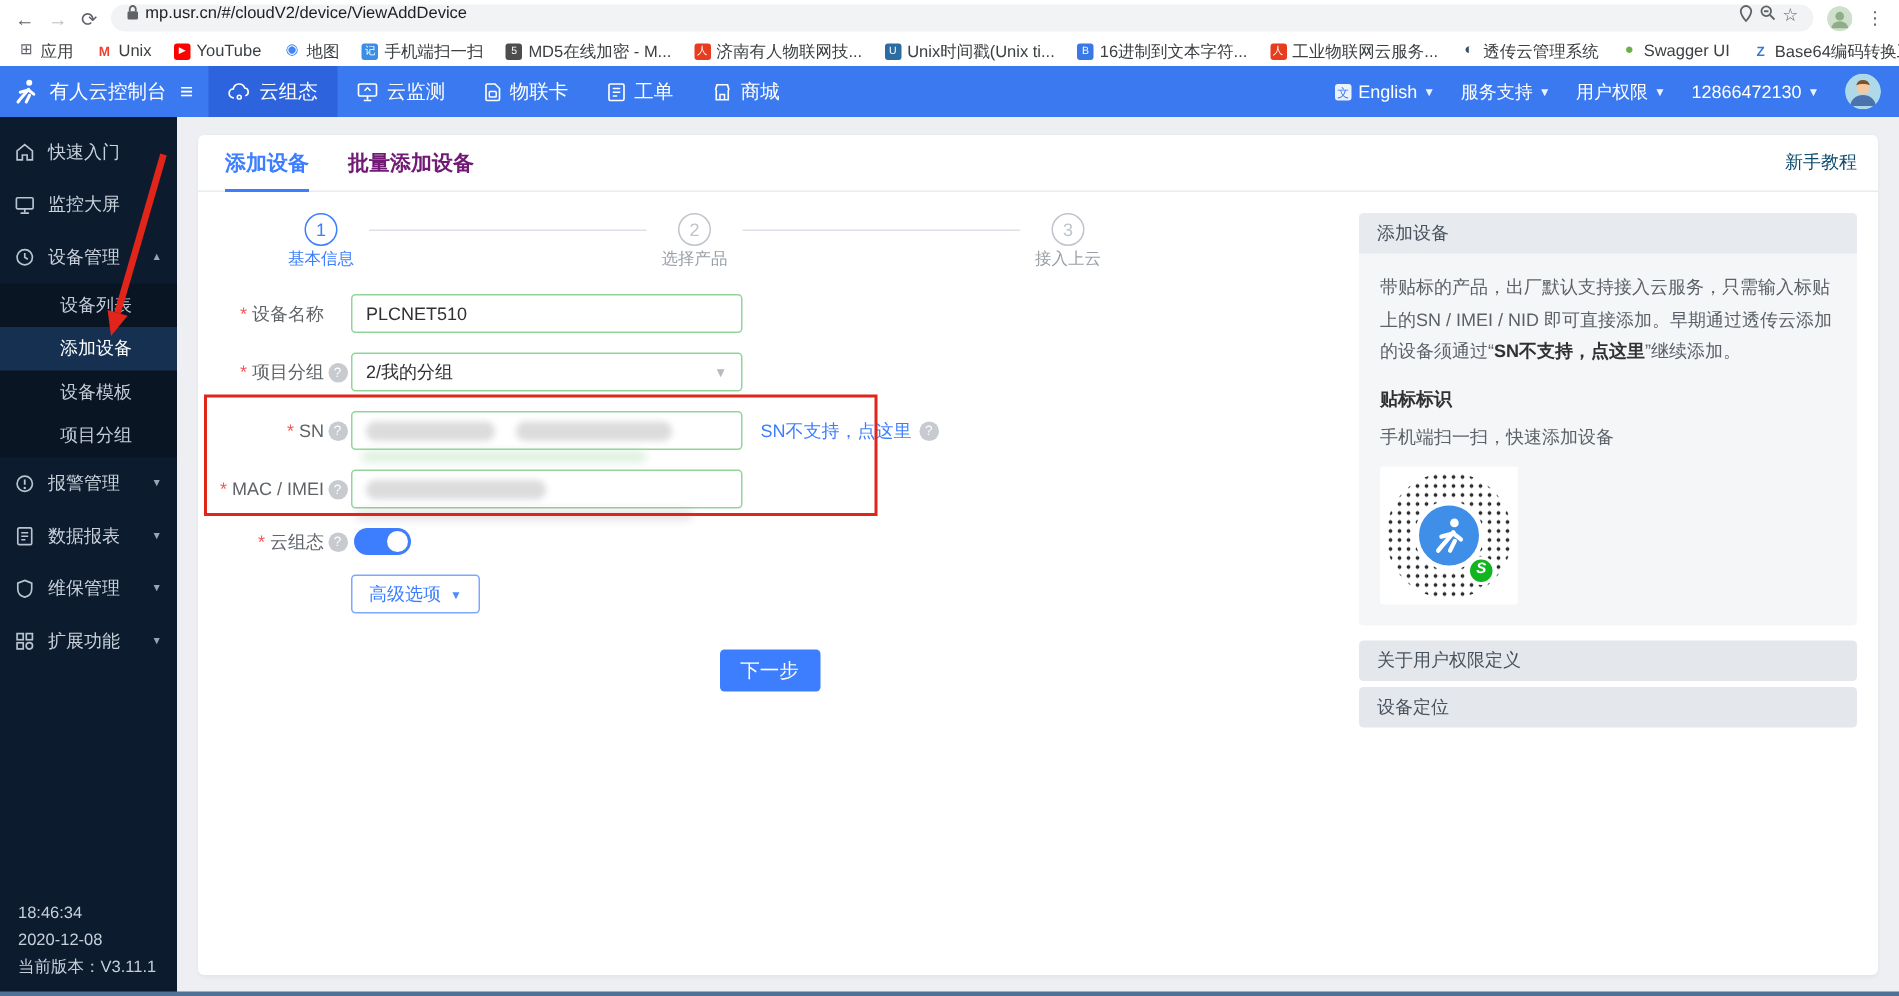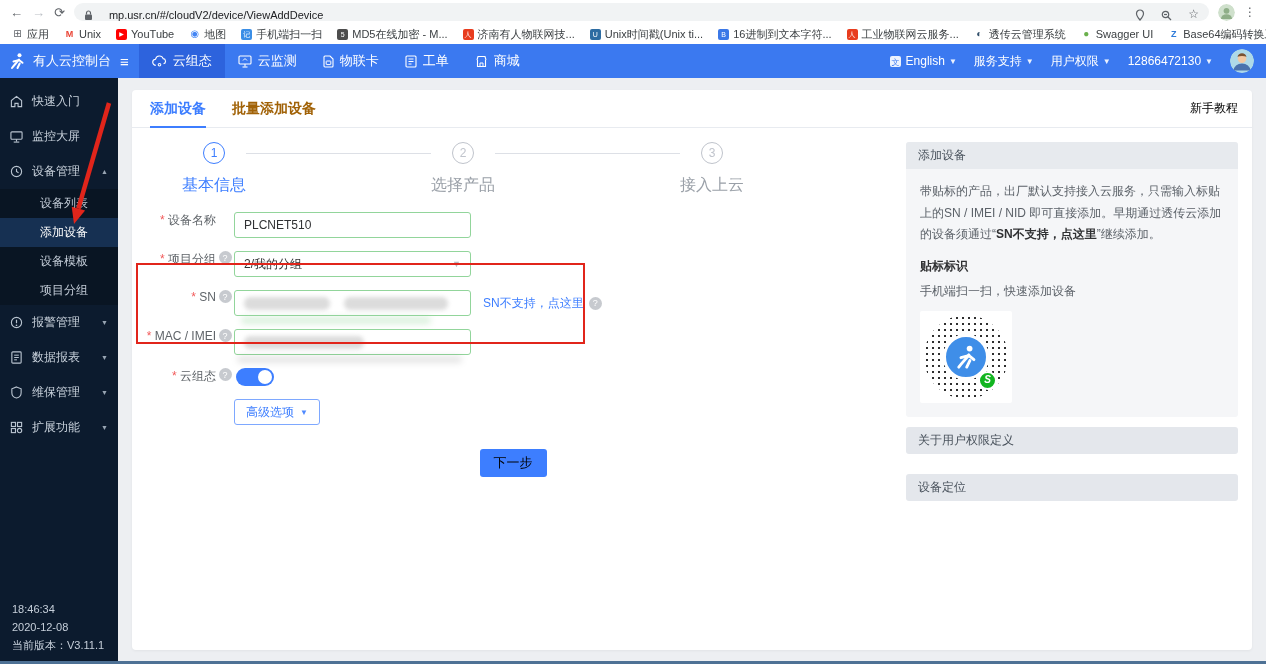--- a/index.html
+++ b/index.html
@@ -3,21 +3,21 @@
 <meta charset="utf-8">
 <style>
   *{box-sizing:border-box;margin:0;padding:0}
   html,body{width:1266px;height:664px;overflow:hidden}
   body{font-family:"Liberation Sans","DejaVu Sans",sans-serif;font-size:12px;background:#fff;position:relative;color:#303133}
 
   
   .chrome{height:24px;display:flex;align-items:center;gap:9px;padding:0 10px;background:#fff}
   .nav-btn{color:#5f6368;font-size:13px;line-height:1;cursor:default}
   .nav-btn.fwd{color:#bdc1c6}
-  .omnibox{flex:1;height:18px;background:#f1f3f4;border-radius:10px;display:flex;align-items:flex-end;gap:16px;padding:0 10px;font-size:11px;color:#202124}
+  .omnibox{flex:1;height:18px;background:#f1f3f4;border-radius:10px;display:flex;align-items:flex-start;gap:4px;padding:0 10px;font-size:11px;color:#202124}
   .omnibox .url{flex:1;white-space:nowrap;overflow:hidden}
   .omni-ico{display:flex;align-items:center;color:#5f6368}
   .star{font-size:12px;color:#5f6368}
   .chrome-avatar{width:17px;height:17px;border-radius:50%;overflow:hidden;flex:none}
   .dots{color:#5f6368;font-size:12px}
 
   .bookmarks{height:20px;display:flex;align-items:center;gap:15px;padding:0 12px;background:#fff;font-size:11px;color:#3c4043;white-space:nowrap;overflow:hidden}
   .bm{display:flex;align-items:center;gap:4px;flex:none}
   .fav{width:11px;height:11px;border-radius:2px;display:inline-flex;align-items:center;justify-content:center;font-size:7px;line-height:1;flex:none}
 
@@ -42,67 +42,67 @@
   .s-item .lbl{flex:1}
   .s-caret{font-size:7px;color:#98a5b3}
   .submenu{background:rgba(0,0,0,.22)}
   .s-sub{height:29px;display:flex;align-items:center;padding-left:40px;color:#c2cbd6}
   .s-sub.active{background:#163052;color:#fff}
   .sidebar-footer{margin-top:auto;padding:8px 12px 10px;font-size:11px;color:#c6cfda;line-height:1.65}
 
   .main{flex:1;background:#edeff2;padding:12px 14px 14px}
   .card{background:#fff;border-radius:4px;height:100%;display:flex;flex-direction:column;box-shadow:0 1px 3px rgba(0,0,0,.05)}
   .tabs-row{display:flex;align-items:center;height:38px;border-bottom:1px solid #e8ebf0;padding:0 14px 0 18px;flex:none}
-  .tab{font-size:14px;font-weight:bold;color:#a16207;margin-right:26px;height:100%;display:flex;align-items:center;position:relative}
+  .tab{font-size:14px;font-weight:bold;color:#701a75;margin-right:26px;height:100%;display:flex;align-items:center;position:relative}
   .tab.active{color:#3d7eff}
   .tab.active::after{content:"";position:absolute;left:0;right:0;bottom:-1px;height:2px;background:#3d7eff}
-  .tutorial{margin-left:auto;color:#000000;font-size:12px}
+  .tutorial{margin-left:auto;color:#0c4a6e;font-size:12px}
 
   .content{flex:1;display:flex;align-items:flex-start;min-height:0}
   .form-col{flex:1;padding-top:14px;min-width:0}
 
   .stepper{display:flex;align-items:flex-start;margin:0 150px 0 50px}
   .step{display:flex;flex-direction:column;align-items:center;width:64px;flex:none}
   .step .circle{width:22px;height:22px;border-radius:50%;border:1px solid #c0c4cc;color:#c0c4cc;display:flex;align-items:center;justify-content:center;font-size:12px;background:#fff}
-  .step .slabel{margin-top:11px;font-size:16px;color:#9aa0a8}
+  .step .slabel{margin-top:1px;font-size:11px;color:#9aa0a8}
   .step.active .circle{border-color:#3d7eff;color:#3d7eff}
   .step.active .slabel{color:#3d7eff}
   .connector{flex:1;height:1px;background:#dde0e6;margin-top:11px}
 
   .form{margin-top:16px}
-  .frow{display:flex;margin-bottom:13px}
+  .frow{display:flex;align-items:center;margin-bottom:13px}
   .flabel{width:84px;text-align:right;font-size:12px;color:#5f6469;flex:none}
   .flabel.required::before{content:"* ";color:#f25a5a}
   .icon-slot{width:18px;display:flex;justify-content:center;flex:none}
   .qicon{width:13px;height:13px;border-radius:50%;background:#c7cacf;color:#fff;font-size:9px;display:flex;align-items:center;justify-content:center}
-  .finput{width:237px;height:26px;border:1px solid #92d59b;border-radius:3px;background:#fff;display:flex;align-items:center;padding:0 9px;font-size:12px;color:#303133;position:relative}
+  .finput{width:261px;height:26px;border:1px solid #92d59b;border-radius:3px;background:#fff;display:flex;align-items:center;padding:0 9px;font-size:12px;color:#303133;position:relative}
   .finput .chev{margin-left:auto;color:#b6bac1;font-size:9px}
   .redact{height:13px;border-radius:6px;background:#dcdcdc;filter:blur(2px)}
   .smudge{position:absolute;height:7px;border-radius:4px;filter:blur(3px)}
   .sn-hint{margin-left:12px;display:flex;align-items:center;gap:5px;color:#3d7eff;font-size:12px;white-space:nowrap}
   .toggle{width:38px;height:18px;border-radius:9px;background:#3d7eff;position:relative;flex:none;margin-left:2px}
   .toggle::after{content:"";position:absolute;width:14px;height:14px;border-radius:50%;background:#fff;top:2px;right:2px}
   .adv-btn{margin-left:102px;height:26px;padding:0 11px;border:1px solid #7ea8ff;color:#3d7eff;background:#fff;border-radius:3px;font-size:12px;display:inline-flex;align-items:center;gap:6px}
   .next-row{display:flex;justify-content:center;margin-top:24px}
-  .next-btn{min-width:62px;height:28px;padding:0 14px;background:#3d7eff;border:none;border-radius:3px;color:#000000;font-size:13px}
+  .next-btn{min-width:62px;height:28px;padding:0 14px;background:#3d7eff;border:none;border-radius:3px;color:#ffffff;font-size:13px}
 
   
   .help-col{width:332px;flex:none;margin:14px 14px 0 12px}
   .help-section{background:#f5f6f8;border-radius:3px;overflow:hidden;margin-bottom:10px}
   .help-header{height:27px;background:#e7eaee;display:flex;align-items:center;padding:0 12px;font-size:12px;color:#49525c}
   .help-body{padding:12px 14px 14px;font-size:12px;color:#5b6168;line-height:1.8}
   .help-body .b{font-weight:bold;color:#303133}
   .label-mark{font-weight:bold;color:#303133;margin:10px 0 4px}
   .usr-logo{margin:2px 0 4px}
   .scan-tip{margin:4px 0 8px}
   .qr{width:92px;height:92px;background:#fff;border-radius:2px;position:relative;display:flex;align-items:center;justify-content:center}
   .qr-dots{width:84px;height:84px;border-radius:50%;background-image:radial-gradient(#2e2e2e 1.1px,transparent 1.5px);background-size:6px 6px}
   .qr-center{position:absolute;width:46px;height:46px;border-radius:50%;background:#3f8ee8;border:3px solid #fff;display:flex;align-items:center;justify-content:center}
   .qr-badge{position:absolute;right:15px;bottom:13px;width:19px;height:19px;border-radius:50%;background:#12b520;border:2px solid #fff;color:#fff;font-size:10px;font-weight:bold;font-style:italic;display:flex;align-items:center;justify-content:center}
-  .help-bar{height:27px;background:#e4e7ec;border-radius:3px;margin-bottom:20px;display:flex;align-items:center;padding:0 12px;font-size:12px;color:#49525c}
+  .help-bar{height:27px;background:#e4e7ec;border-radius:3px;margin-bottom:4px;display:flex;align-items:center;padding:0 12px;font-size:12px;color:#49525c}
 
   
   .annot{position:absolute;left:0;top:0;width:1266px;height:664px;pointer-events:none;z-index:50}
   .bottom-line{position:absolute;left:0;bottom:0;width:100%;height:3px;background:#4e7195;z-index:40}
   svg{display:block}
 </style>
 </head>
 <body>
 
 <div class="chrome">

